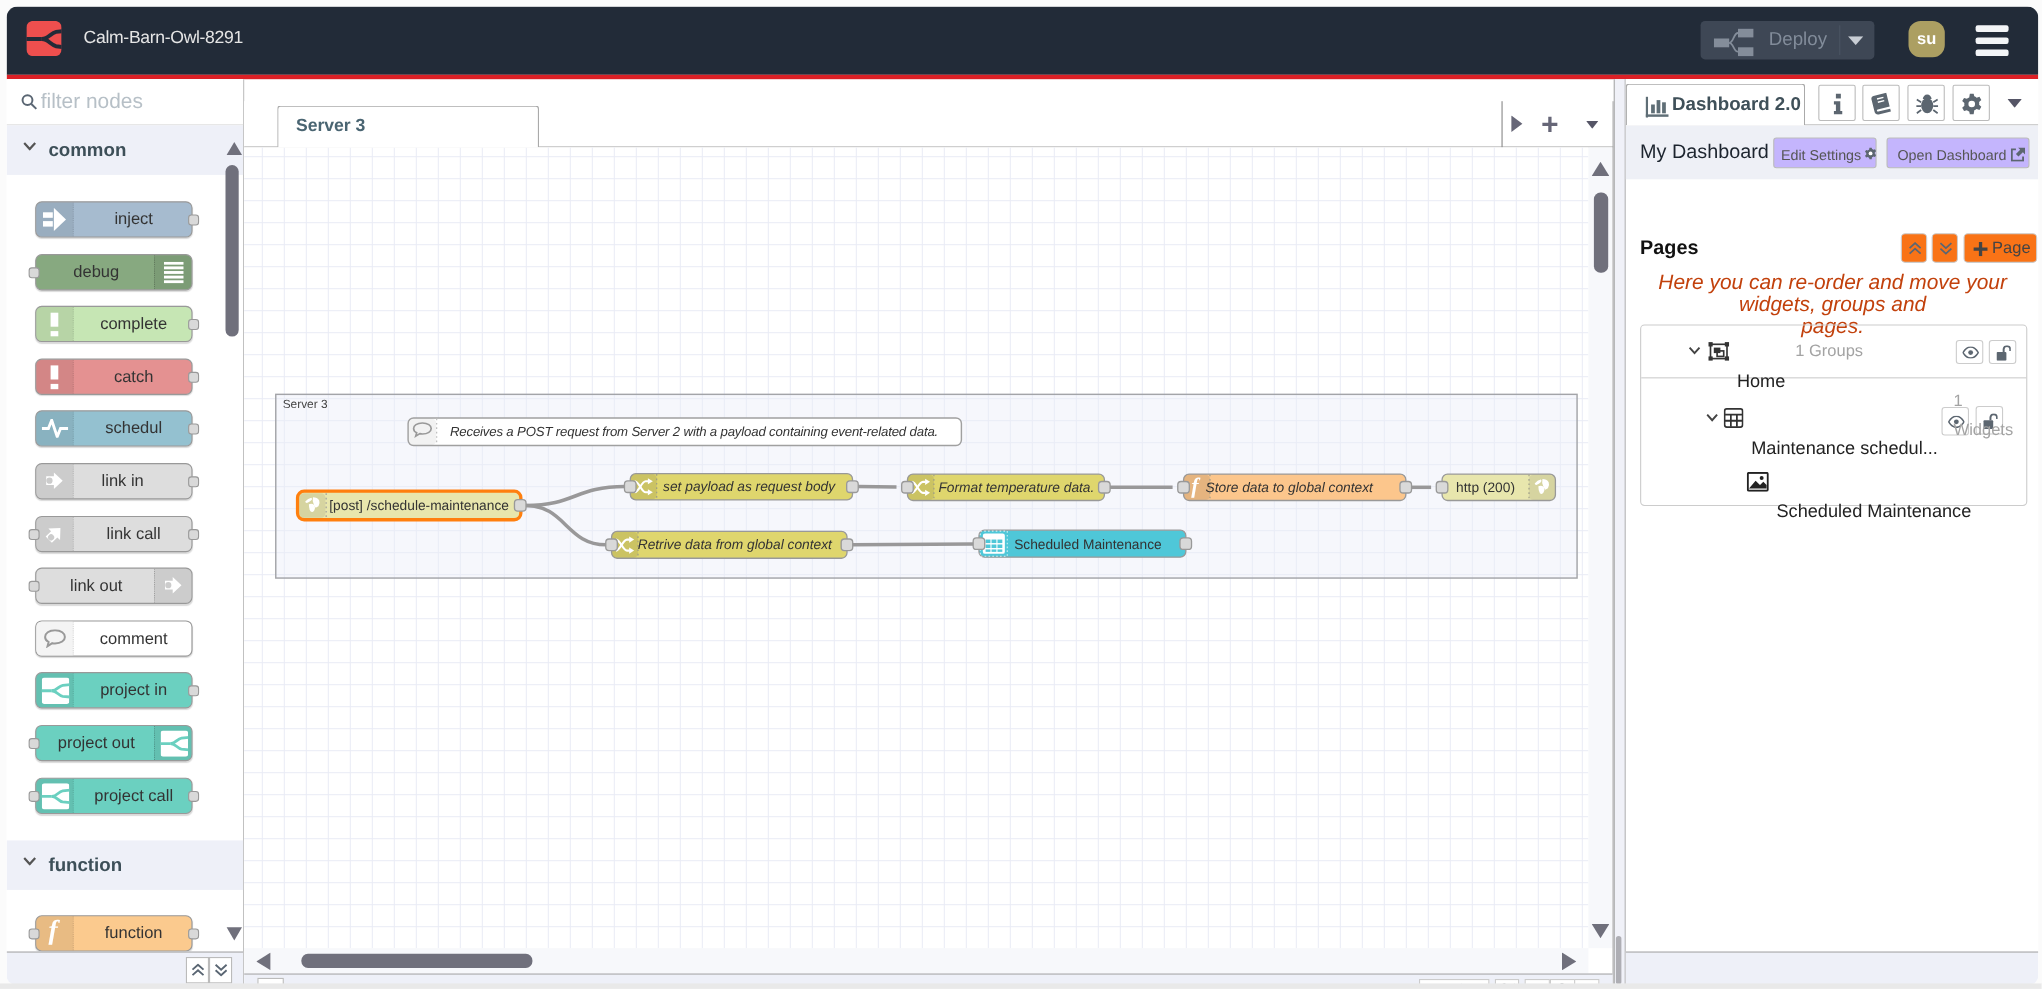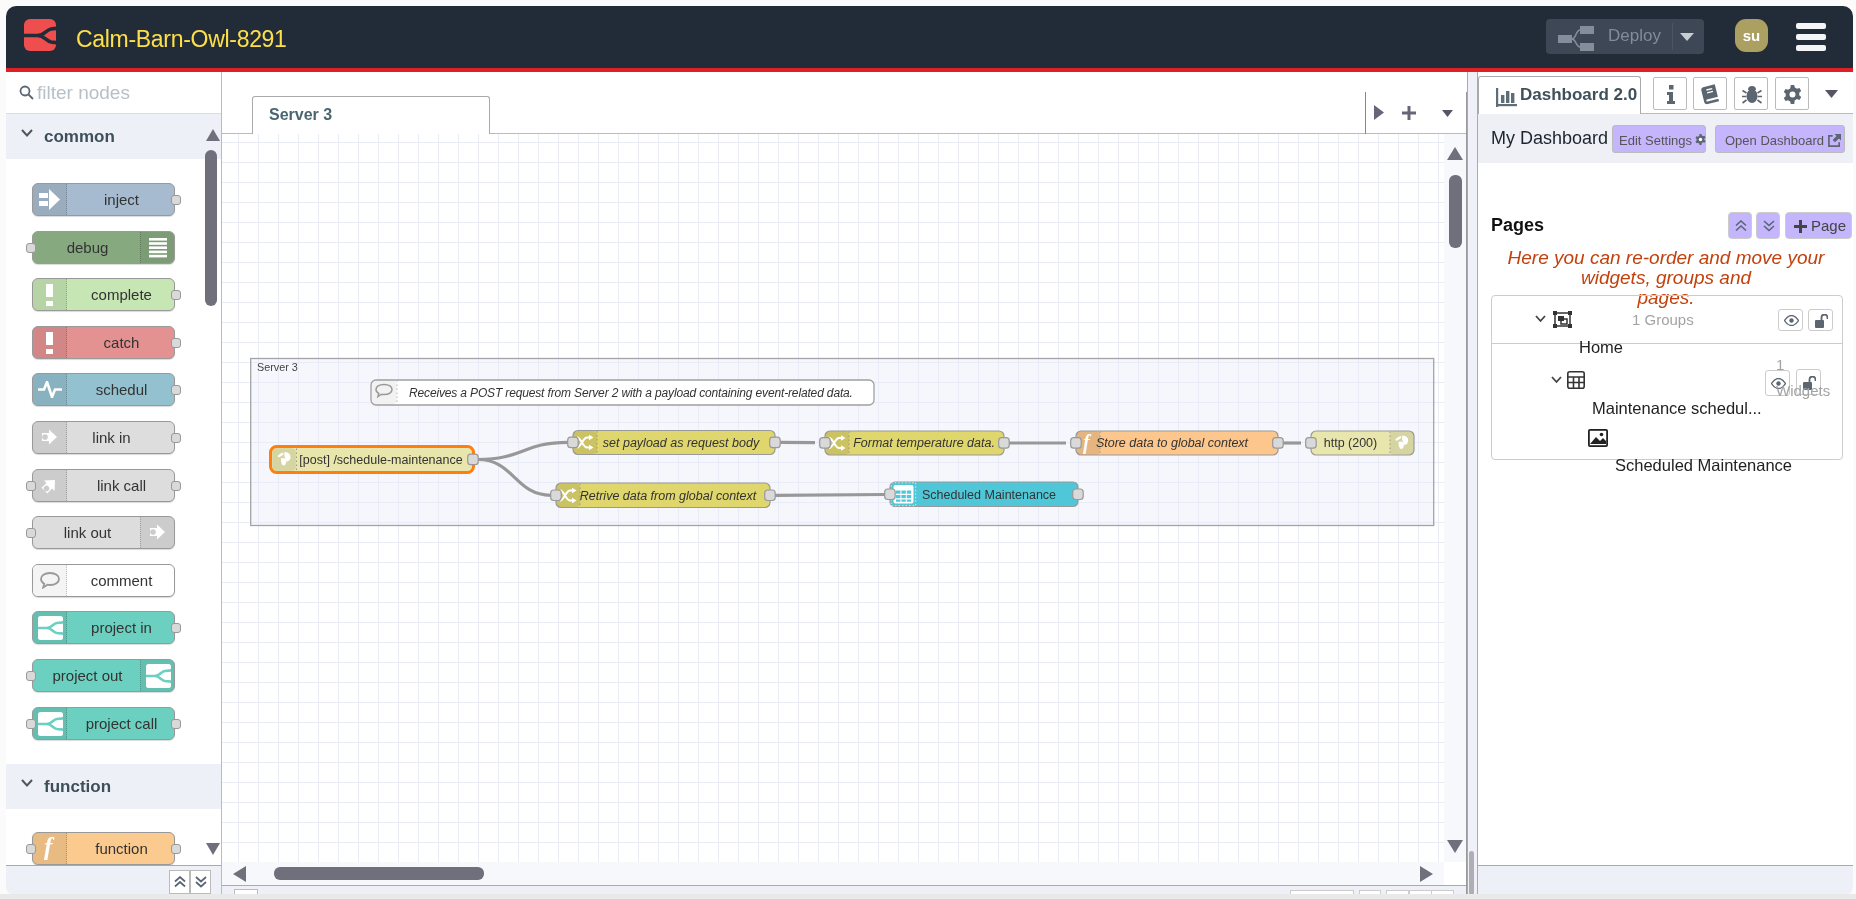--- a/index.html
+++ b/index.html
@@ -2,21 +2,21 @@
 <html><head>
 <meta charset="utf-8">
 <style>
 * { margin:0; padding:0; box-sizing:border-box; }
 html,body { width:1856px; height:899px; background:#fbfbfb; font-family:"Liberation Sans",sans-serif; overflow:hidden; }
 #win { position:absolute; left:6px; top:6px; width:1847px; height:889px; background:#fff; border-radius:10px 10px 8px 8px; overflow:hidden; }
 
 #hdr { position:absolute; left:0; top:0; width:100%; height:62px; background:#222b38; }
 #redline { position:absolute; left:0; top:62px; width:100%; height:4px; background:#dc2026; }
 #logo { position:absolute; left:18px; top:13px; width:32px; height:32px; }
-#title { position:absolute; left:70px; top:20px; font-size:23px; color:#fde047; letter-spacing:-0.3px; }
+#title { position:absolute; left:70px; top:20px; font-size:16px; color:#e5e5e5; letter-spacing:-0.3px; }
 #deploy { position:absolute; left:1540px; top:13px; width:158px; height:35px; background:#3e4755; border-radius:4px; }
 #deploy .dtxt { position:absolute; left:62px; top:7px; font-size:17px; color:#828c9a; }
 #deploy .dsep { position:absolute; left:126px; top:4px; width:1px; height:27px; background:#4a5463; }
 #avatar { position:absolute; left:1729px; top:13px; width:33px; height:33px; border-radius:11px; background:#ac9f62; color:#fff; font-size:15px; font-weight:bold; text-align:center; line-height:33px; }
 #burger { position:absolute; left:1790px; top:16px; width:30px; height:30px; }
 #burger div { position:absolute; left:0; width:30px; height:6px; border-radius:2px; background:#f3f5f7; }
 
 #palette { position:absolute; left:0; top:66px; width:216px; height:823px; background:#fff; border-right:1px solid #bbb; }
 #workspace { position:absolute; left:216px; top:66px; width:1245px; height:823px; background:#fff;margin-top:20px; }
 #splitter { position:absolute; left:1461px; top:66px; width:11px; height:823px; background:#f0f1f8; border-left:1px solid #aaa; border-right:1px solid #aaa; }
@@ -56,21 +56,21 @@
 #stabbar { position:absolute; left:0; top:0; width:375px; height:42px; background:#fff; border-bottom:1px solid #bbb; }
 #stab { position:absolute; left:0; top:4px; width:163px; height:38px; background:#fff; border:1px solid #aaa; border-bottom:none; border-radius:3px 3px 0 0; z-index:2; }
 .sibtn { position:absolute; top:5px; width:34px; height:33px; background:#fff; border:1px solid #bbb; border-radius:2px; }
 #sband { position:absolute; left:0; top:42px; width:375px; height:49px; background:#eef0f6; }
 #sband .t { position:absolute; left:13px; top:14px; font-size:18px; color:#1c242e; }
 .sbtn { position:absolute; top:11px; height:28px; background:#c4b5fd; border:1px solid #bbb; border-radius:3px; font-size:13px; color:#555; white-space:nowrap; }
 #ltabs { position:absolute; left:0; top:90px; width:375px; height:39px; border-bottom:1px solid #aaa; }
 #ltab1 { position:absolute; left:4px; top:0; width:107px; height:39px; background:#fff; border:1px solid #aaa; border-bottom:none; border-radius:3px 3px 0 0; z-index:2; text-align:center; line-height:38px; font-size:16px; font-weight:bold; color:#37474f; }
 #ltab2 { position:absolute; left:111px; top:0; width:116px; height:38px; background:#e9ebf5; border:1px solid #aaa; border-bottom:none; border-radius:3px 3px 0 0; text-align:center; line-height:38px; font-size:16.5px; color:#5c6a75; }
 #pghead { position:absolute; left:13px; top:143px; font-size:18px; font-weight:bold; color:#111; }
-.pgbtn { position:absolute; top:140px; height:27px; background:#c4b5fd; border:1px solid #ccc; border-radius:4px; }
+.pgbtn { position:absolute; top:140px; height:27px; background:#f97316; border:1px solid #ccc; border-radius:4px; }
 #hint { position:absolute; left:12px; top:176px; width:352px; font-size:19px; font-style:italic; color:#c2410c; line-height:20px;text-align:center; }
 #slist { position:absolute; left:13px; top:223px; width:352px; height:165px; border:1px solid #ccc; border-radius:4px; }
 #hrow { position:absolute; left:0; top:0; width:350px; height:48px; border-bottom:1px solid #ccc; }
 .srowtxt { font-size:16.5px; color:#222;margin-top:28px; }
 .sgray { color:#a3a3a3; font-size:15px; }
 .lbtn { position:absolute; background:#fff; border:1px solid #ccc; border-radius:3px; }
 #sfoot { position:absolute; left:0; top:793px; width:375px; height:30px; background:#eef0f8; border-top:1px solid #aaa; }
 #bstrip { position:absolute; left:0; top:894px; width:1856px; height:5px; background:#e9e9e9; }
 </style>
 </head>

